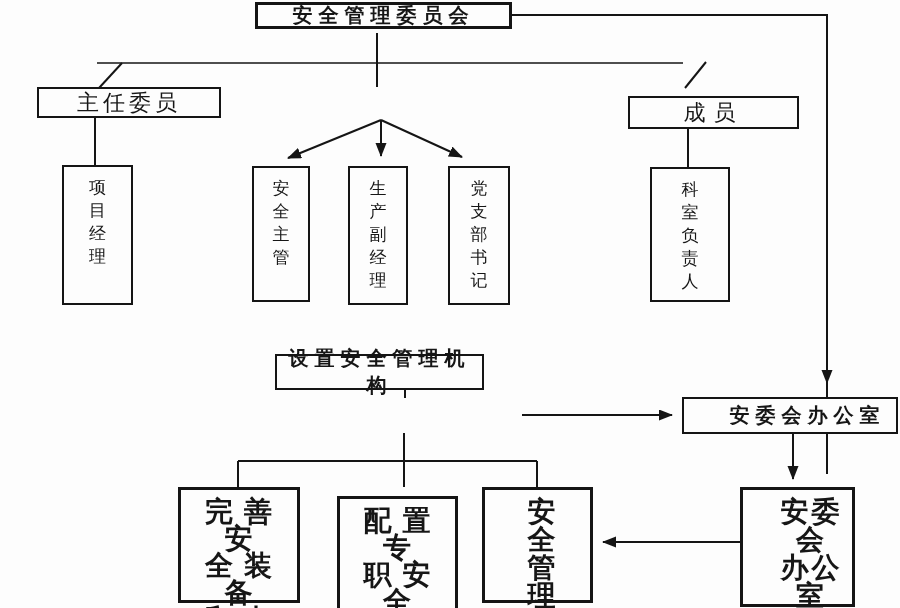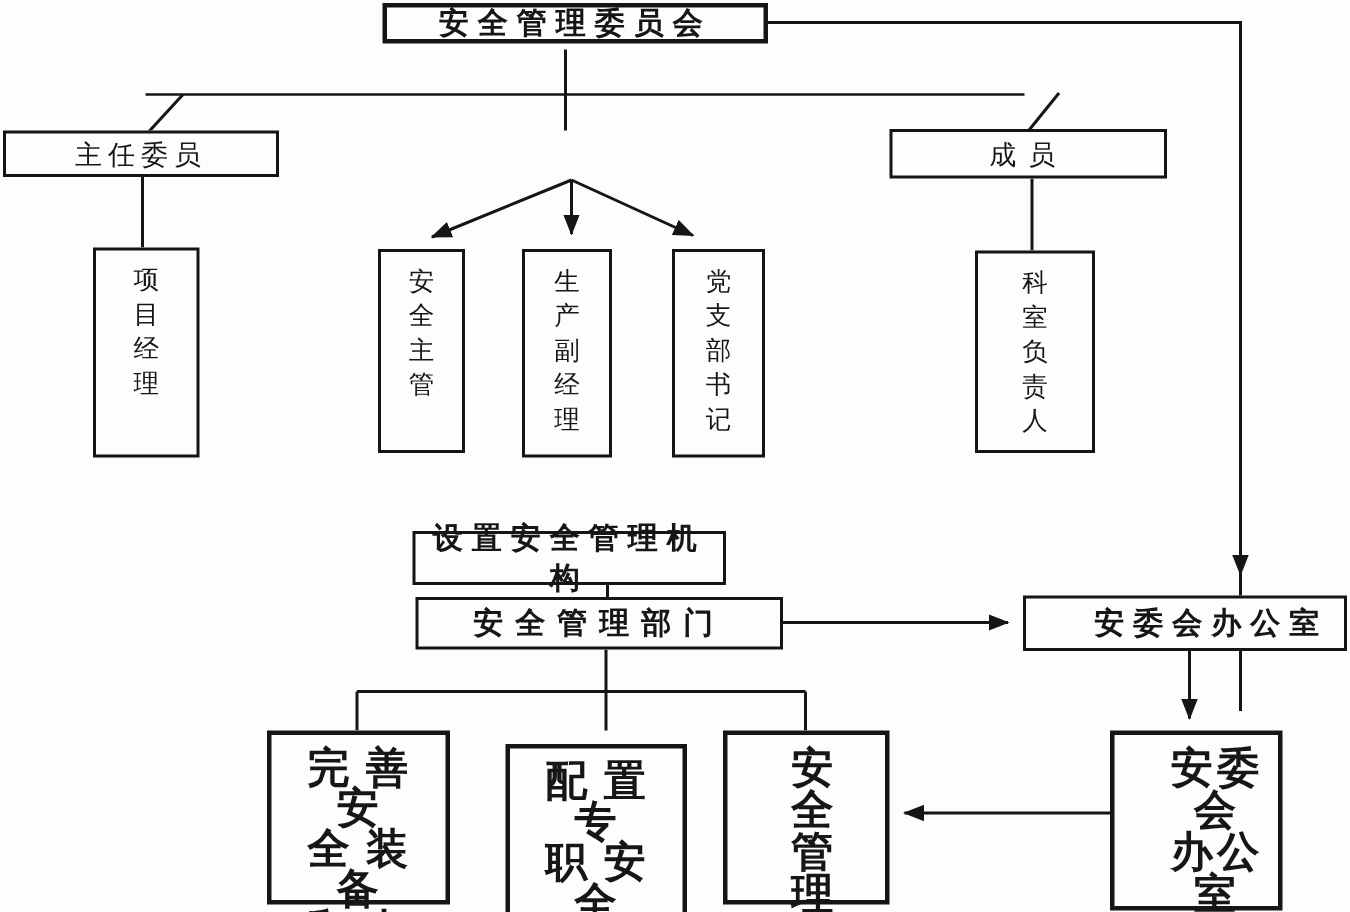--- a/index.html
+++ b/index.html
@@ -17,21 +17,21 @@
   .vbox{
     white-space:pre-line;line-height:23px;font-size:17px;
     padding-top:9px;letter-spacing:0;
   }
   .mlbox{
     white-space:pre-line;text-align:center;font-size:28px;
     line-height:27px;padding:8px 0 0 10px;letter-spacing:11px;
     font-weight:600;
   }
   .fs20{font-size:20px;}
-  .fs18{font-size:18px;}
+  .fs18{font-size:22px;margin-left:35px;}
   .bold{font-weight:700;}
   .ls6{letter-spacing:6px;}
   .ls8{letter-spacing:8px;}
   .ls4{letter-spacing:4px;}
 </style>
 </head>
 <body>
 
 <div class="stage">
 
@@ -71,21 +71,21 @@
       <line x1="238" y1="461" x2="238" y2="487"></line>
       <line x1="537" y1="461" x2="537" y2="487"></line>
 
       <line x1="740" y1="542" x2="603" y2="542" marker-end="url(#arrow)"></line>
     </g>
   </svg>
 
   <div class="box b3 hlabel fs20 bold ls6" style="left:255px;top:2px;width:257px;height:27px;">安全管理委员会</div>
 
   <div class="box hlabel fs18 ls4" style="left:2px;top:87px;width:184px;height:31px;">主任委员</div>
-  <div class="box hlabel fs18 ls8" style="left:593px;top:86px;width:185px;height:33px;">成员</div>
+  <div class="box hlabel fs18 ls8" style="left:593px;top:96px;width:171px;height:33px;">成员</div>
 
   <div class="box vbox" style="left:62px;top:165px;width:71px;height:140px;">项
 目
 经
 理</div>
   <div class="box vbox" style="left:252px;top:166px;width:58px;height:136px;">安
 全
 主
 管</div>
   <div class="box vbox" style="left:348px;top:166px;width:60px;height:139px;">生
@@ -98,21 +98,20 @@
 部
 书
 记</div>
   <div class="box vbox" style="left:650px;top:167px;width:80px;height:135px;">科
 室
 负
 责
 人</div>
 
   <div class="box hlabel fs20 bold ls6" style="left:275px;top:354px;width:209px;height:36px;">设置安全管理机构</div>
-  <div class="box hlabel fs20 bold ls8" style="left:277px;top:398px;width:245px;height:35px;">安全管理部门</div>
   <div class="box hlabel fs20 bold ls6" style="left:682px;top:397px;width:216px;height:37px;padding-left:35px;">安委会办公室</div>
 
   <div class="box b3 mlbox" style="left:178px;top:487px;width:122px;height:116px;">完善安
 全装备
 和办公
 器材</div>
   <div class="box b3 mlbox" style="left:337px;top:496px;width:121px;height:116px;">配置专
 职安全
 管理人
 员</div>

